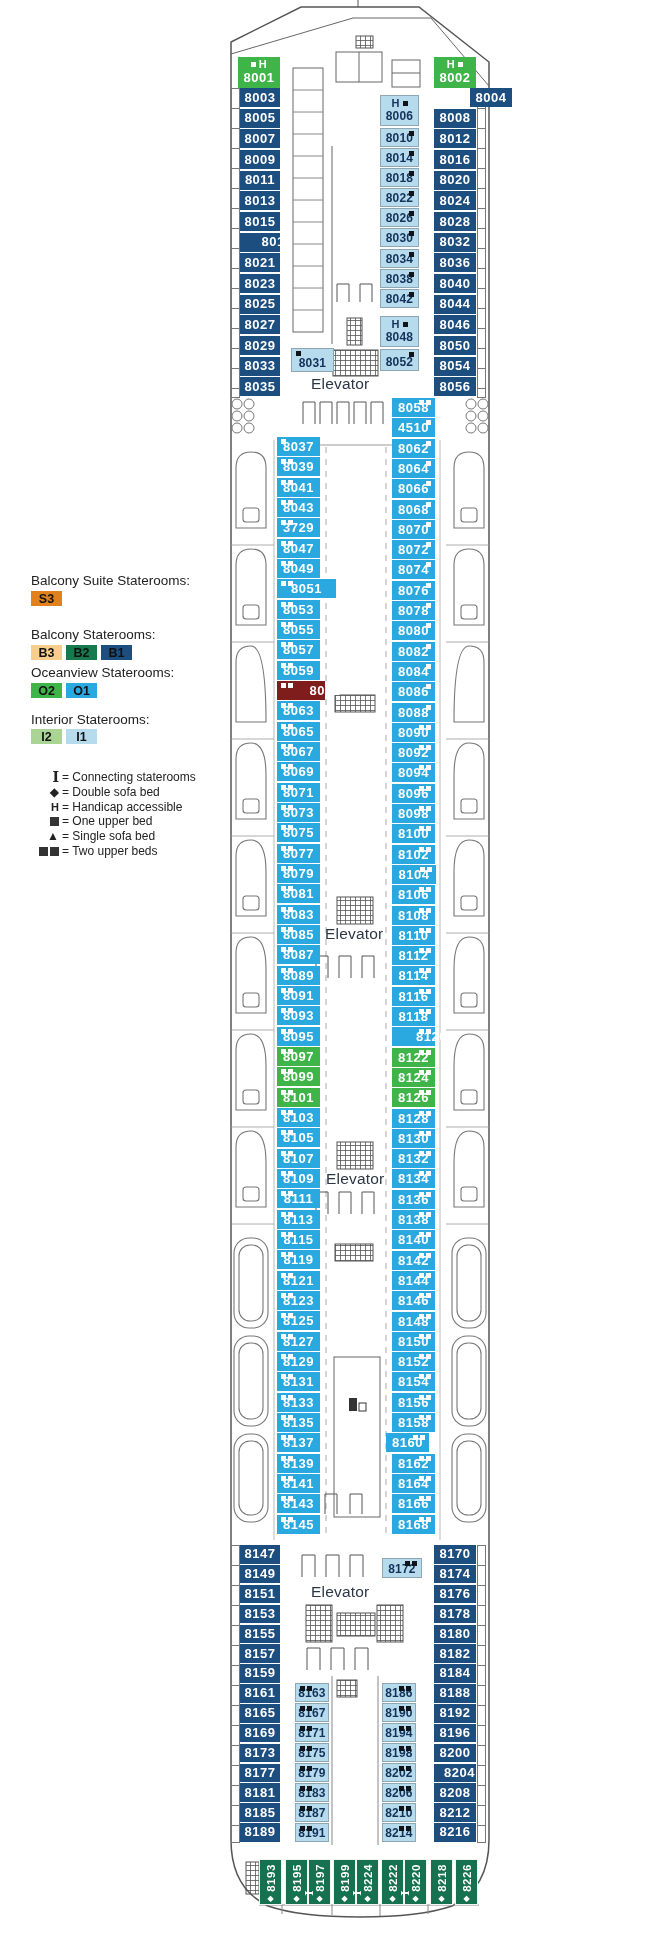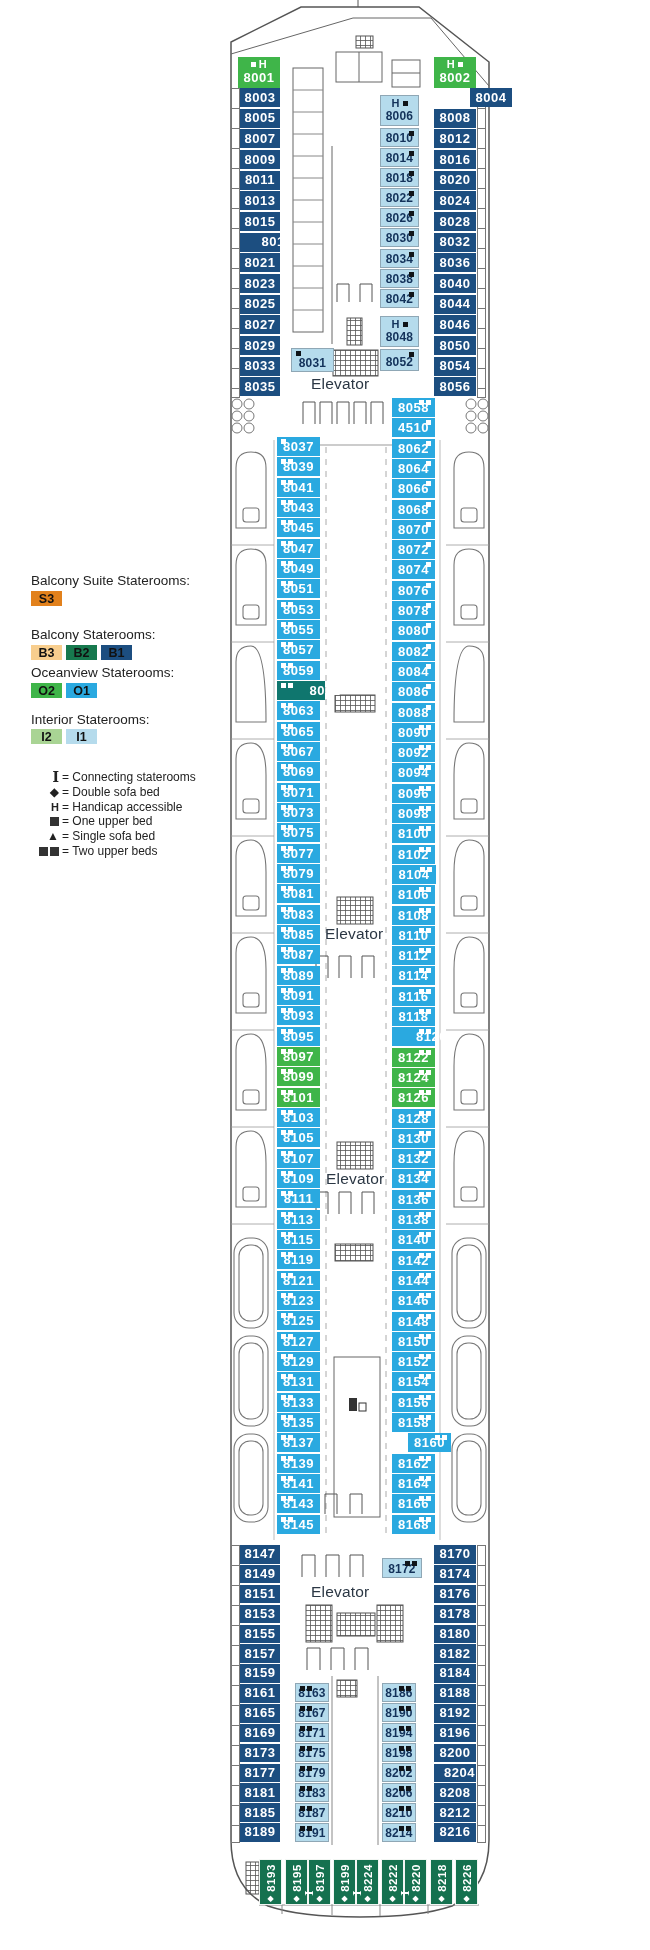--- a/index.html
+++ b/index.html
@@ -363,41 +363,41 @@
         </span>
       </div>
       <div class="cabin mid" style="left: 277px; top: 498px; width: 43px; height: 19px; background: rgb(42, 169, 224); color: rgb(255, 255, 255);">
         <span class="num">8043</span>
         <span class="ics l">
           <span class="sq"></span>
           <span class="sq"></span>
         </span>
       </div>
       <div class="cabin mid" style="left: 277px; top: 518.3px; width: 43px; height: 19px; background: rgb(42, 169, 224); color: rgb(255, 255, 255);">
-        <span class="num">8045</span>
+        <span class="num">3729</span>
         <span class="ics l">
           <span class="sq"></span>
           <span class="sq"></span>
         </span>
       </div>
       <div class="cabin mid" style="left: 277px; top: 538.6px; width: 43px; height: 19px; background: rgb(42, 169, 224); color: rgb(255, 255, 255);">
         <span class="num">8047</span>
         <span class="ics l">
           <span class="sq"></span>
           <span class="sq"></span>
         </span>
       </div>
       <div class="cabin mid" style="left: 277px; top: 559px; width: 43px; height: 19px; background: rgb(42, 169, 224); color: rgb(255, 255, 255);">
         <span class="num">8049</span>
         <span class="ics l">
           <span class="sq"></span>
           <span class="sq"></span>
         </span>
       </div>
-      <div class="cabin mid" style="left: 277px; top: 579.3px; width: 43px; height: 19px; background: rgb(42, 169, 224); color: rgb(255, 255, 255);">
+      <div class="cabin mid" style="left: 277px; top: 579.3px; width: 59px; height: 19px; background: rgb(42, 169, 224); color: rgb(255, 255, 255);">
         <span class="num">8051</span>
         <span class="ics l">
           <span class="sq"></span>
           <span class="sq"></span>
         </span>
       </div>
       <div class="cabin mid" style="left: 277px; top: 599.6px; width: 43px; height: 19px; background: rgb(42, 169, 224); color: rgb(255, 255, 255);">
         <span class="num">8053</span>
         <span class="ics l">
           <span class="sq"></span>
@@ -418,21 +418,21 @@
           <span class="sq"></span>
         </span>
       </div>
       <div class="cabin mid" style="left: 277px; top: 660.6px; width: 43px; height: 19px; background: rgb(42, 169, 224); color: rgb(255, 255, 255);">
         <span class="num">8059</span>
         <span class="ics l">
           <span class="sq"></span>
           <span class="sq"></span>
         </span>
       </div>
-      <div class="cabin mid" style="left: 277px; top: 681px; width: 43px; height: 19px; background: #0f766e; color: rgb(255, 255, 255); padding-left: 48px;">
+      <div class="cabin mid" style="left: 277px; top: 681px; width: 43px; height: 19px; background: #7f1d1d; color: rgb(255, 255, 255); padding-left: 48px;">
         <span class="num">8061</span>
         <span class="ics l">
           <span class="sq"></span>
           <span class="sq"></span>
         </span>
       </div>
       <div class="cabin mid" style="left: 277px; top: 701.3px; width: 43px; height: 19px; background: rgb(42, 169, 224); color: rgb(255, 255, 255);">
         <span class="num">8063</span>
         <span class="ics l">
           <span class="sq"></span>
@@ -1054,21 +1054,21 @@
           <span class="sq"></span>
         </span>
       </div>
       <div class="cabin mid" style="left: 392px; top: 1413px; width: 43px; height: 19px; background: rgb(42, 169, 224); color: rgb(255, 255, 255);">
         <span class="num">8158</span>
         <span class="ics r">
           <span class="sq"></span>
           <span class="sq"></span>
         </span>
       </div>
-      <div class="cabin mid" style="left: 408px; top: 1433.3px; width: 43px; height: 19px; background: rgb(42, 169, 224); color: rgb(255, 255, 255);">
+      <div class="cabin mid" style="left: 386px; top: 1433.3px; width: 43px; height: 19px; background: rgb(42, 169, 224); color: rgb(255, 255, 255);">
         <span class="num">8160</span>
         <span class="ics r">
           <span class="sq"></span>
           <span class="sq"></span>
         </span>
       </div>
       <div class="cabin mid" style="left: 392px; top: 1453.6px; width: 43px; height: 19px; background: rgb(42, 169, 224); color: rgb(255, 255, 255);">
         <span class="num">8162</span>
         <span class="ics r">
           <span class="sq"></span>

